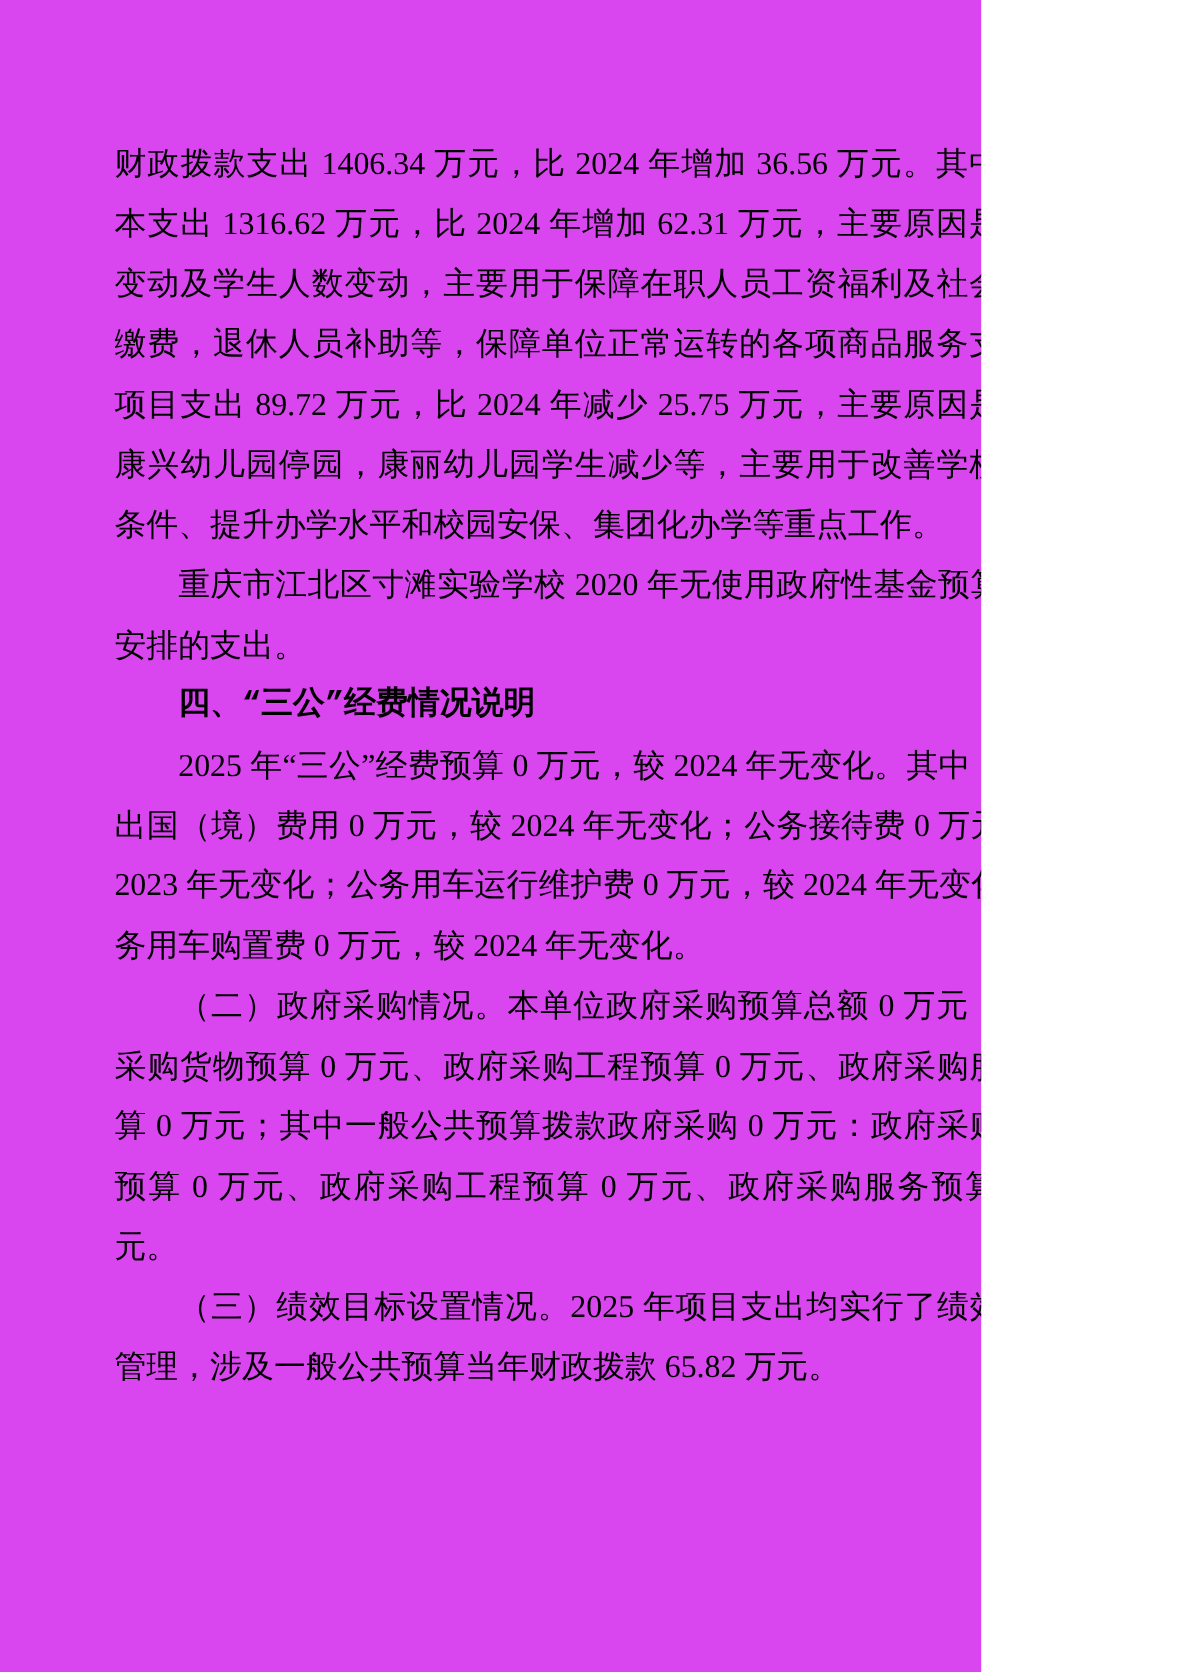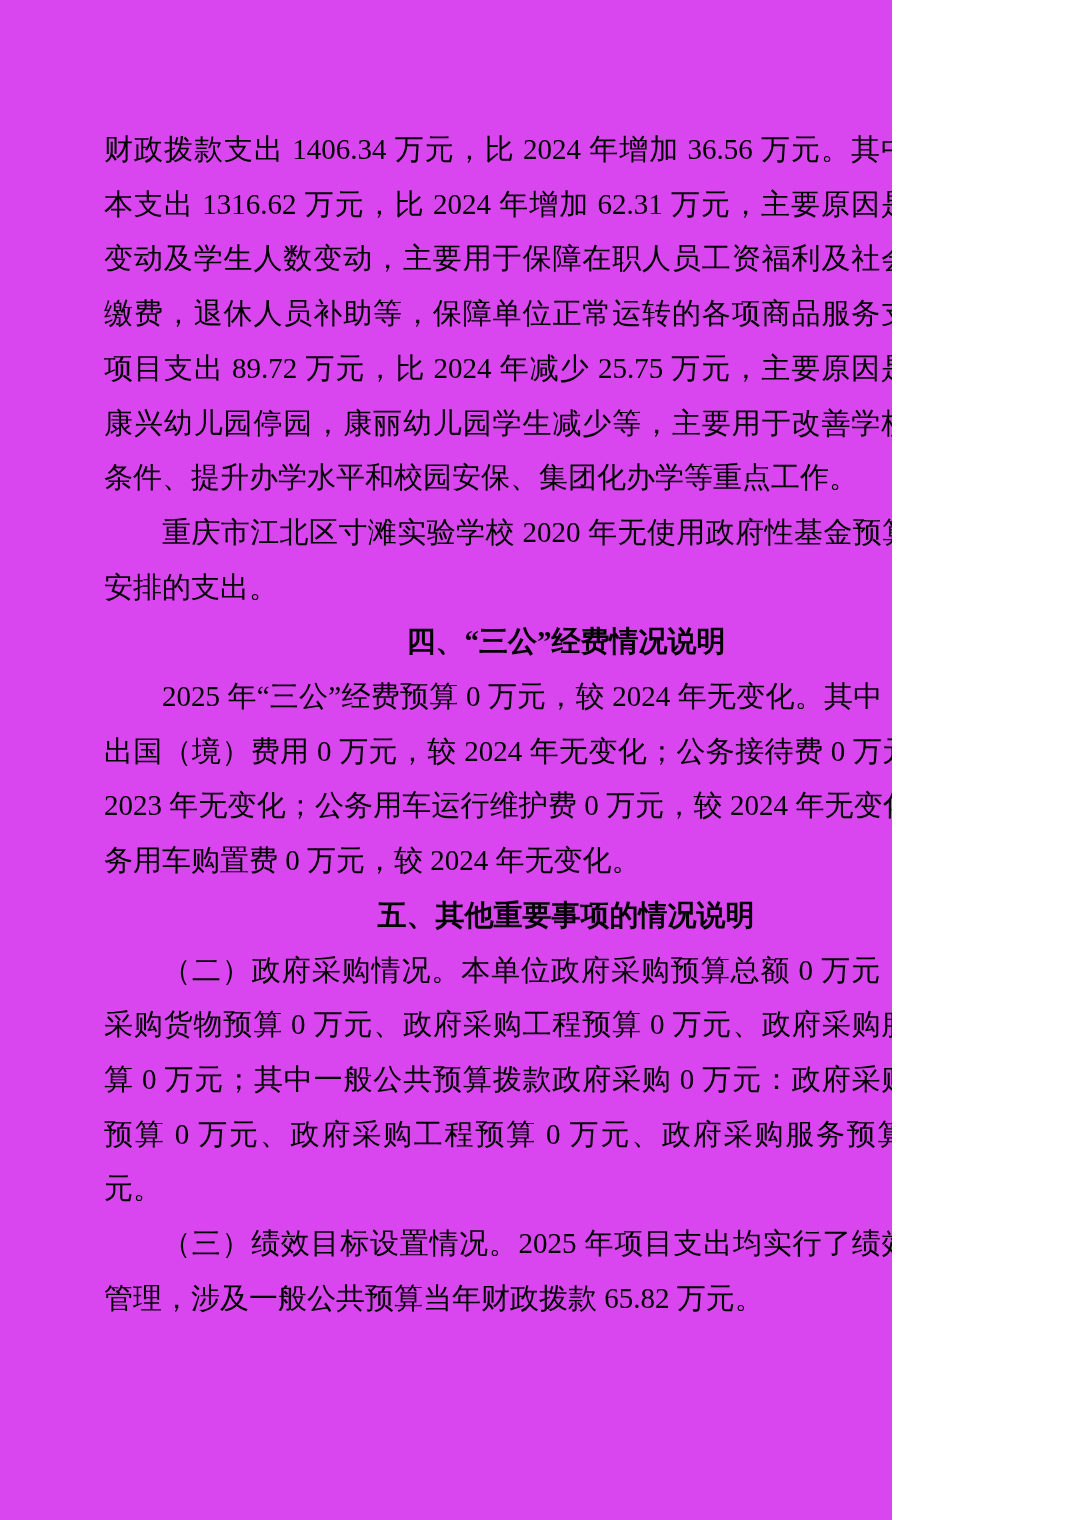--- a/index.html
+++ b/index.html
@@ -27,33 +27,32 @@
     text-justify: inter-ideograph;
   }
   .doc p {
     margin: 0;
     padding: 0;
   }
   .doc p.indent {
     text-indent: 2em;
   }
   .doc p.heading {
-    font-family: Liberation Serif, serif;
+    font-family: Liberation Mono, monospace;
     font-weight: 700;
     text-indent: 2em;
-    text-align: center;
+    text-align: left;
   }
 </style>
 </head>
 <body>
 
 <div class="page">
   <div class="doc">
 
   <p class="">财政拨款支出 1406.34 万元，比 2024 年增加 36.56 万元。其中：基本支出 1316.62 万元，比 2024 年增加 62.31 万元，主要原因是人员变动及学生人数变动，主要用于保障在职人员工资福利及社会保险缴费，退休人员补助等，保障单位正常运转的各项商品服务支出；项目支出 89.72 万元，比 2024 年减少 25.75 万元，主要原因是附属康兴幼儿园停园，康丽幼儿园学生减少等，主要用于改善学校办学条件、提升办学水平和校园安保、集团化办学等重点工作。</p>
       <p class="indent">重庆市江北区寸滩实验学校 2020 年无使用政府性基金预算拨款安排的支出。</p>
       <p class="heading">四、“三公”经费情况说明</p>
       <p class="indent">2025 年“三公”经费预算 0 万元，较 2024 年无变化。其中：因公出国（境）费用 0 万元，较 2024 年无变化；公务接待费 0 万元，较 2023 年无变化；公务用车运行维护费 0 万元，较 2024 年无变化；公务用车购置费 0 万元，较 2024 年无变化。</p>
-      <p class="heading">五、其他重要事项的情况说明</p>
       <p class="indent">（二）政府采购情况。本单位政府采购预算总额 0 万元：政府采购货物预算 0 万元、政府采购工程预算 0 万元、政府采购服务预算 0 万元；其中一般公共预算拨款政府采购 0 万元：政府采购货物预算 0 万元、政府采购工程预算 0 万元、政府采购服务预算 0 万元。</p>
       <p class="indent">（三）绩效目标设置情况。2025 年项目支出均实行了绩效目标管理，涉及一般公共预算当年财政拨款 65.82 万元。</p>
     </div>
 </div>
 
 </body></html>

